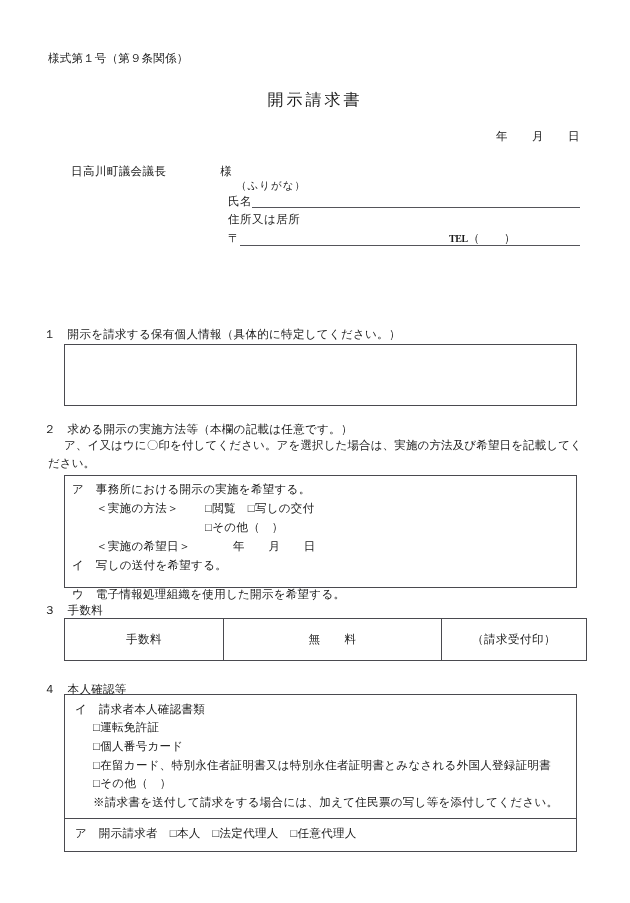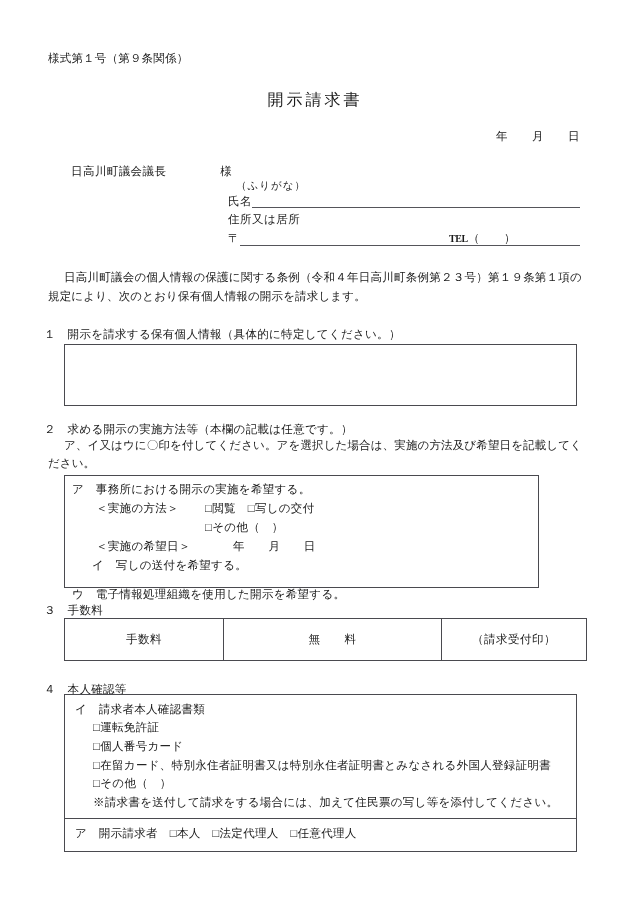--- a/index.html
+++ b/index.html
@@ -139,35 +139,35 @@
 
   
   .box {
     position: absolute;
     border: 1px solid #4a4a4f;
     box-sizing: border-box;
     background: #fff;
   }
   #sec1-box { left: 64px; top: 344px; width: 513px; height: 62px; }
 
-  #sec2-box { left: 64px; top: 475px; width: 475px; height: 113px; }
+  #sec2-box { left: 64px; top: 475px; width: 513px; height: 113px; }
   #sec2-box .line {
     font-size: 11.5px;
     line-height: 1.0;
     letter-spacing: .3px;
     white-space: pre;
     position: absolute;
   }
   #opt-a      { left: 7px;  top: 8px; }
   #method-lbl { left: 31px; top: 27px; }
   #method-1   { left: 140px; top: 27px; }
   #method-2   { left: 140px; top: 46px; }
   #date-lbl   { left: 31px; top: 65px; }
   #date-val   { left: 168px; top: 65px; }
-  #opt-i      { left: 7px;  top: 84px; margin-left: 20px; }
+  #opt-i      { left: 7px;  top: 84px; }
   #opt-u      { left: 7px;  top: 84px; margin-top: 29px; }
 
   
   #fee-table {
     position: absolute;
     left: 64px; top: 618px;
     width: 513px; height: 43px;
     border-collapse: collapse;
     table-layout: fixed;
   }
@@ -238,21 +238,20 @@
     <div id="addr-label">住所又は居所</div>
 
     <div class="fieldrow" id="postal-row">
       <span class="lbl">〒</span>
       <span class="rule-a"></span>
       <span class="tel"><span class="telmark">TEL</span><span>（　　）</span></span>
       <span class="rule-b"></span>
     </div>
   </div>
 
-  <div id="intro-paragraph">日高川町議会の個人情報の保護に関する条例（令和４年日高川町条例第２３号）第１９条第１項の規定により、次のとおり保有個人情報の開示を請求します。</div>
 
   <div class="sec-head" id="sec1-head">１　開示を請求する保有個人情報（具体的に特定してください。）</div>
   <div class="box" id="sec1-box"></div>
 
   <div class="sec-head" id="sec2-head">２　求める開示の実施方法等（本欄の記載は任意です。）</div>
   <div id="sec2-note">ア、イ又はウに〇印を付してください。アを選択した場合は、実施の方法及び希望日を記載してください。</div>
 
   <div class="box" id="sec2-box">
     <div class="line" id="opt-a">ア　事務所における開示の実施を希望する。</div>
     <div class="line" id="method-lbl">＜実施の方法＞</div>

